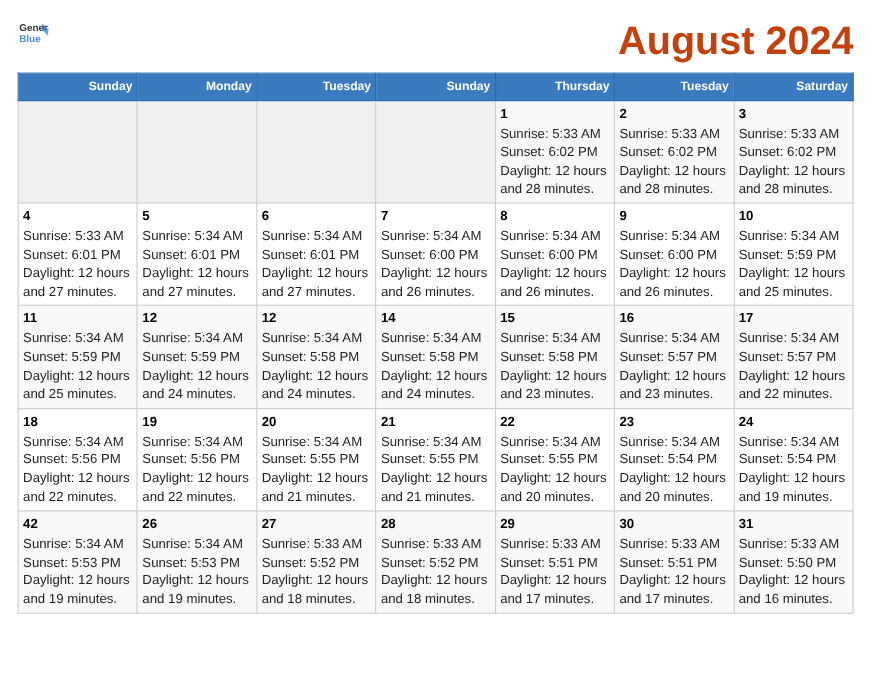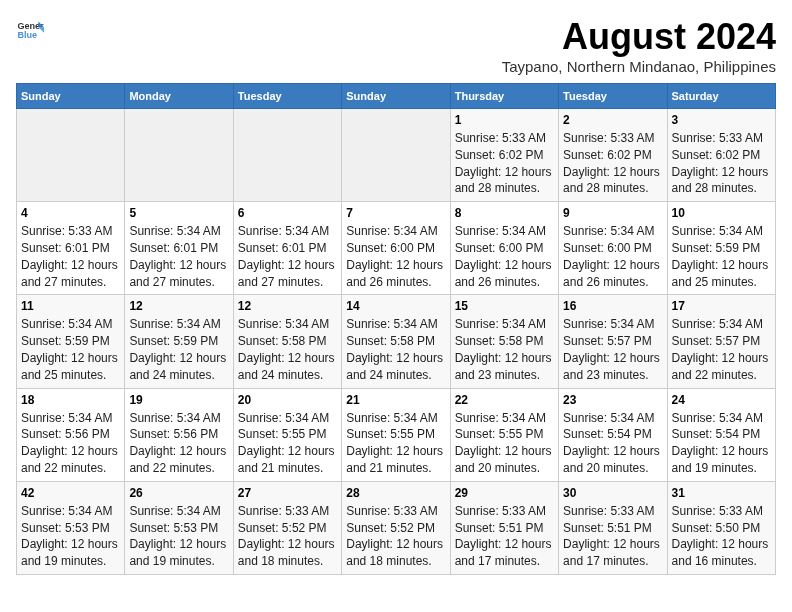--- a/index.html
+++ b/index.html
@@ -24,36 +24,36 @@
     .logo-icon {
       width: 28px;
       height: 28px;
     }
     .title-area {
       text-align: right;
     }
     .main-title {
       font-size: 36px;
       font-weight: bold;
-      color: #000000;
+      color: #c2410c;
     }
     .subtitle {
       font-size: 15px;
       color: #333;
     }
     .calendar {
       width: 100%;
       border-collapse: collapse;
       font-size: 10px;
     }
     .calendar thead th {
       background-color: #3a7abf;
       color: #fff;
       padding: 6px 4px;
-      text-align: left;
+      text-align: right;
       font-size: 11px;
       border: 1px solid #2a6aaf;
     }
     .calendar tbody td {
       vertical-align: top;
       padding: 4px;
       border: 1px solid #ccc;
       width: calc(100% / 7);
       min-height: 80px;
       background: #fff;
@@ -86,21 +86,20 @@
   <div class="logo">
     <svg class="logo-icon" viewBox="0 0 40 40" xmlns="http://www.w3.org/2000/svg">
       <text x="2" y="18" font-size="13" font-weight="bold" fill="#333">General</text>
       <text x="2" y="32" font-size="13" font-weight="bold" fill="#4a90d9">Blue</text>
       <polygon points="32,8 40,16 32,16" fill="#3a7abf"></polygon>
       <polygon points="32,16 40,16 40,24" fill="#5aaae0"></polygon>
     </svg>
   </div>
   <div class="title-area">
     <div class="main-title">August 2024</div>
-    <div class="subtitle">Taypano, Northern Mindanao, Philippines</div>
   </div>
 </div>
 
 <table class="calendar">
   <thead>
     <tr>
     <th>Sunday</th>
         <th>Monday</th>
         <th>Tuesday</th>
         <th>Sunday</th>

